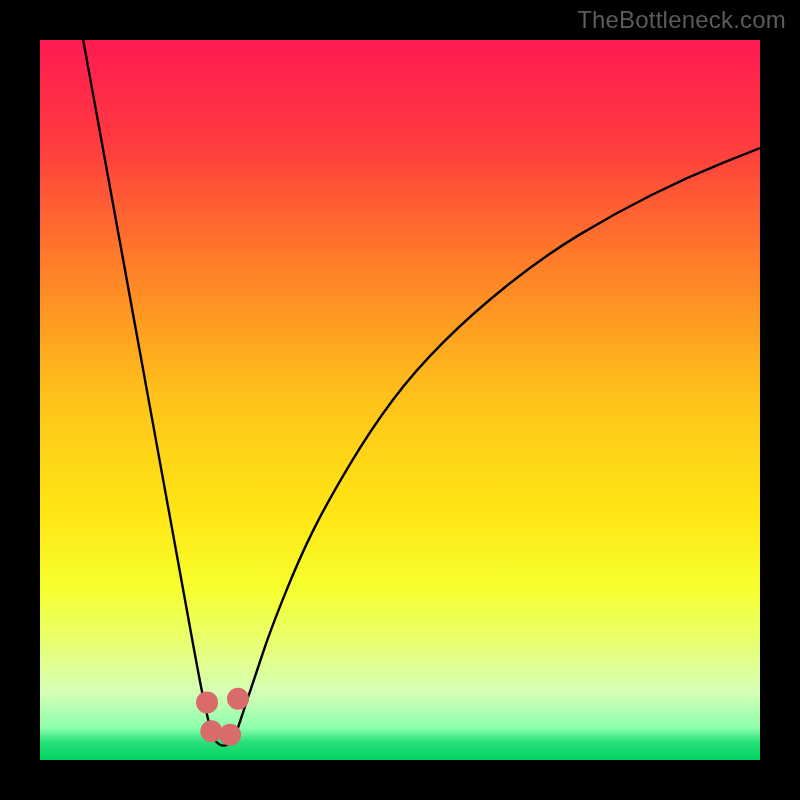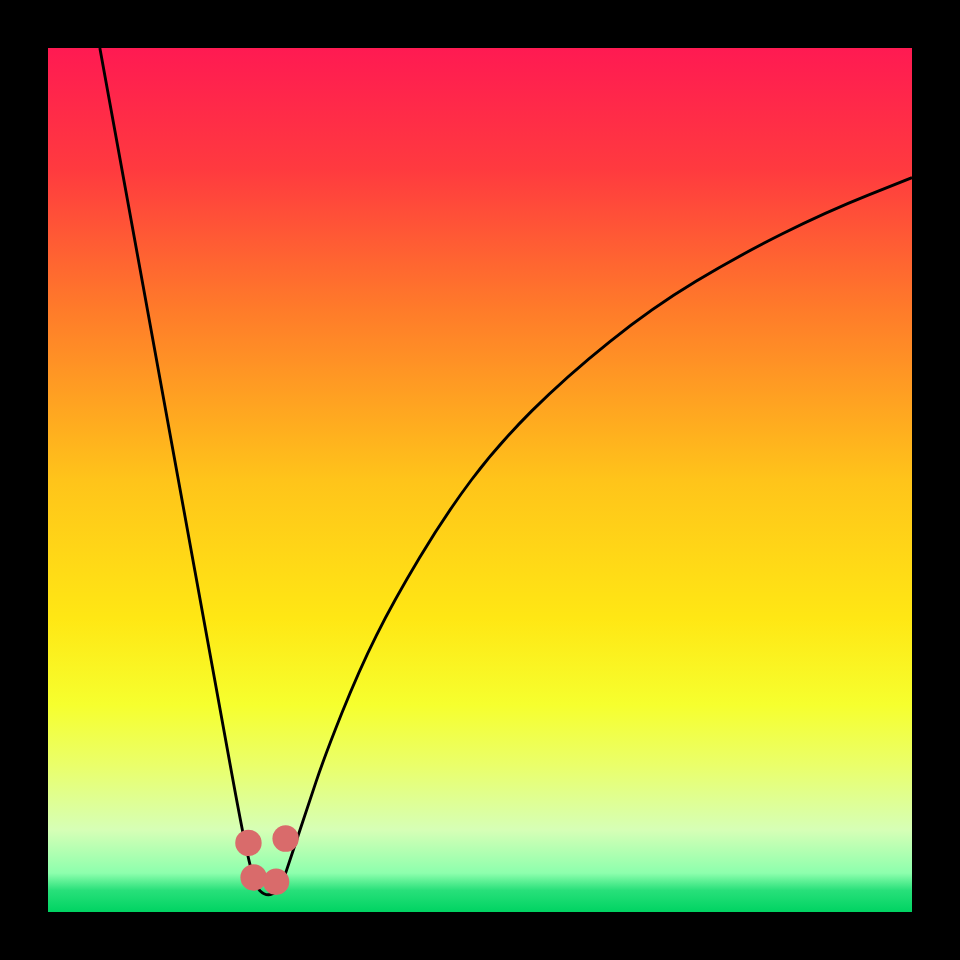--- a/index.html
+++ b/index.html
@@ -33,20 +33,21 @@
     font-weight: 500;
     letter-spacing: 0.2px;
     user-select: none;
   }
   svg { display: block; }
 </style>
 </head>
 <body>
 
 <div class="outer">
+  <div class="watermark">TheBottleneck.com</div>
 
   <div class="plot">
     <svg id="chart-svg" width="720" height="720" viewBox="0 0 720 720">
       <defs>
         <linearGradient id="bg-grad" x1="0" y1="0" x2="0" y2="1">
             <stop offset="0%" stop-color="#ff1a52"></stop>
             <stop offset="14.000000000000002%" stop-color="#ff3a3f"></stop>
             <stop offset="30%" stop-color="#ff7a2a"></stop>
             <stop offset="50%" stop-color="#ffc41a"></stop>
             <stop offset="66%" stop-color="#ffe714"></stop>

